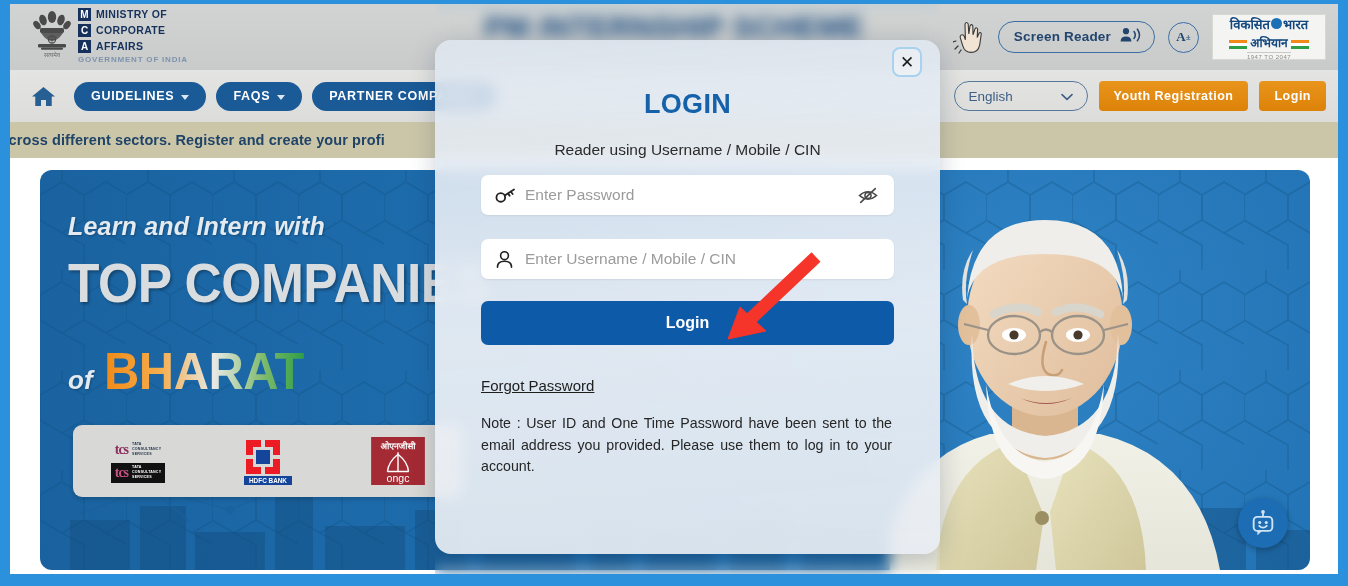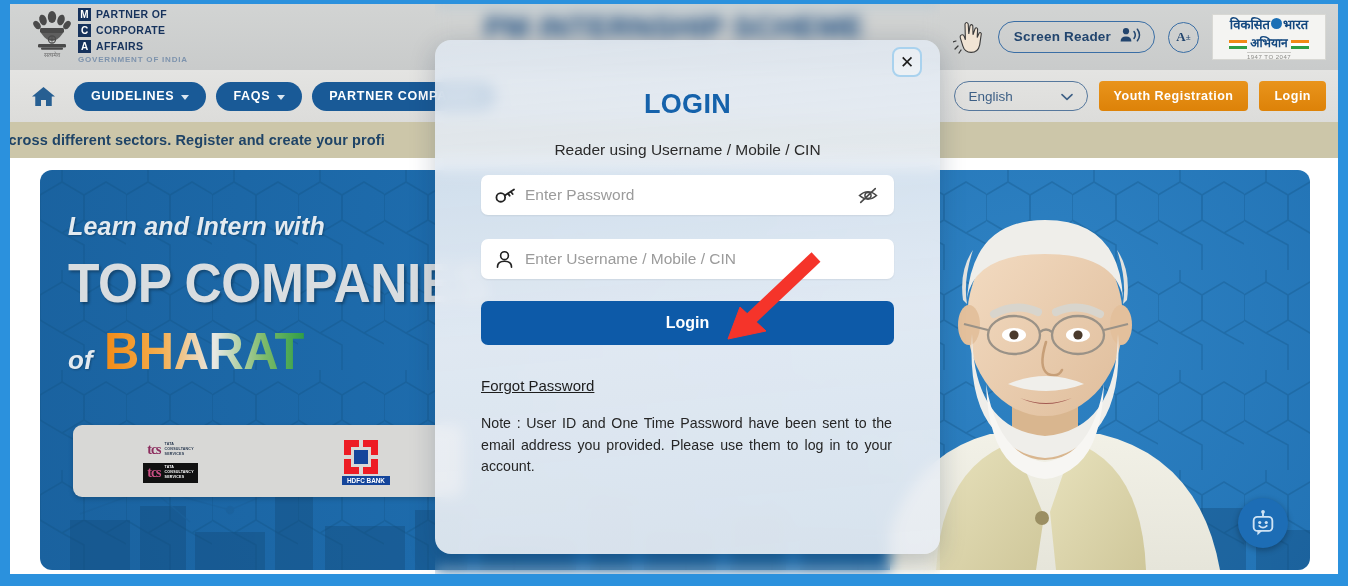--- a/index.html
+++ b/index.html
@@ -211,21 +211,21 @@
     font-family: "Liberation Sans", sans-serif;
   }
   .hero-l2 {
     font-size: 56px; font-weight: bold; color: #d9dde0;
     letter-spacing: -.5px; line-height: 1.05; margin-top: 13px;
     transform: scaleX(.92); transform-origin: left center;
     text-shadow: 2px 2px 3px rgba(0,0,0,.30);
     font-family: "Liberation Sans", sans-serif;
   }
   .hero-l3 {
-    margin-top: 8px; display: flex; align-items: baseline; gap: 11px;
+    margin-top: 28px; display: flex; align-items: baseline; gap: 11px;
   }
   .hero-of {
     font-size: 26px; font-style: italic; font-weight: bold; color: #e3eaf0;
     text-shadow: 1px 1px 2px rgba(0,0,0,.25);
   }
   .hero-bharat {
     font-size: 52px; font-weight: bold; letter-spacing: -.5px;
     transform: scaleX(.94); transform-origin: left center;
     background: linear-gradient(90deg,#f18a16 0%,#f5ad4d 28%,#e8e8e4 55%,#7dba6b 80%,#2f9e46 100%);
     -webkit-background-clip: text; background-clip: text;
@@ -410,21 +410,21 @@
           <line x1="24" y1="30" x2="24" y2="37" stroke="#4a4a4a" stroke-width=".7"></line>
           <line x1="20.5" y1="33.5" x2="27.5" y2="33.5" stroke="#4a4a4a" stroke-width=".7"></line>
         </g>
         <text x="24" y="51" font-size="6" fill="#6a6a6a" text-anchor="middle" font-family="Liberation Sans, sans-serif">सत्यमेव</text>
       </svg>
     </div>
 
     <div id="ministry-block">
       <div class="min-line">
         <span class="min-letter">M</span>
-        <span class="min-text">PARTNER OF</span>
+        <span class="min-text">MINISTRY OF</span>
       </div>
       <div class="min-line">
         <span class="min-letter">C</span>
         <span class="min-text">CORPORATE</span>
       </div>
       <div class="min-line">
         <span class="min-letter">A</span>
         <span class="min-text">AFFAIRS</span>
       </div>
       <div class="min-sub">GOVERNMENT OF INDIA</div>
@@ -611,20 +611,33 @@
             <rect x="33" y="23" width="7" height="15"></rect>
             <rect x="6" y="31" width="15" height="7"></rect>
             <rect x="25" y="31" width="15" height="7"></rect>
           </g>
           <rect x="16" y="14" width="14" height="14" fill="#14459b"></rect>
           <rect x="4" y="40" width="48" height="9" fill="#14459b"></rect>
           <text x="28" y="47" font-size="6.4" fill="#ffffff" text-anchor="middle" font-weight="bold" font-family="Liberation Sans, sans-serif">HDFC BANK</text>
         </svg>
       </div>
 
+      <div class="logo-cell ongc-wrap">
+        <svg viewBox="0 0 56 50" width="54" height="48">
+          <rect width="56" height="50" fill="#a42a33"></rect>
+          <text x="28" y="12" font-size="9" fill="#ffffff" text-anchor="middle" font-weight="bold" font-family="Liberation Sans, sans-serif">ओएनजीसी</text>
+          <g fill="none" stroke="#ffffff" stroke-width="1.5">
+            <path d="M28 16 L28 36"></path>
+            <path d="M28 18 q-10 8 -11 18"></path>
+            <path d="M28 18 q10 8 11 18"></path>
+            <path d="M17 36 L39 36"></path>
+          </g>
+          <text x="28" y="47" font-size="11" fill="#ffffff" text-anchor="middle" font-family="Liberation Sans, sans-serif">ongc</text>
+        </svg>
+      </div>
     </div>
 
     <svg id="pm-photo" viewBox="0 0 420 400" preserveAspectRatio="xMidYMax meet">
       <defs>
         <clipPath id="pmclip">
               <rect x="0" y="0" width="420" height="400"></rect>
             </clipPath>
         <linearGradient id="skin" x1="0" y1="0" x2="1" y2="1">
           <stop offset="0%" stop-color="#f4ddc4"></stop>
           <stop offset="100%" stop-color="#dfbd9b"></stop>

